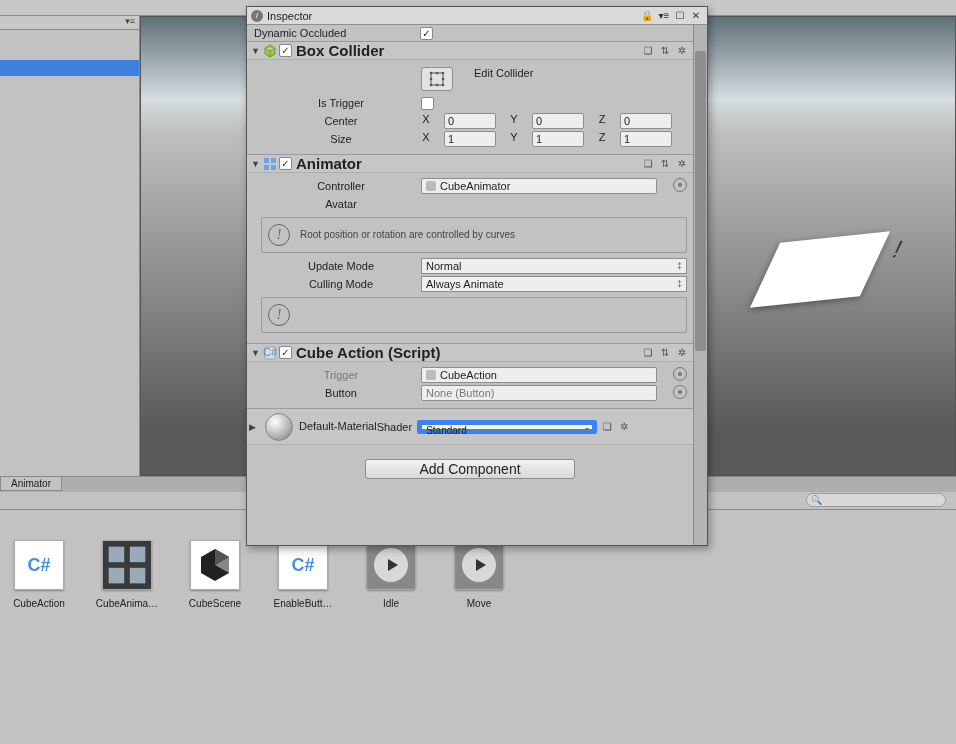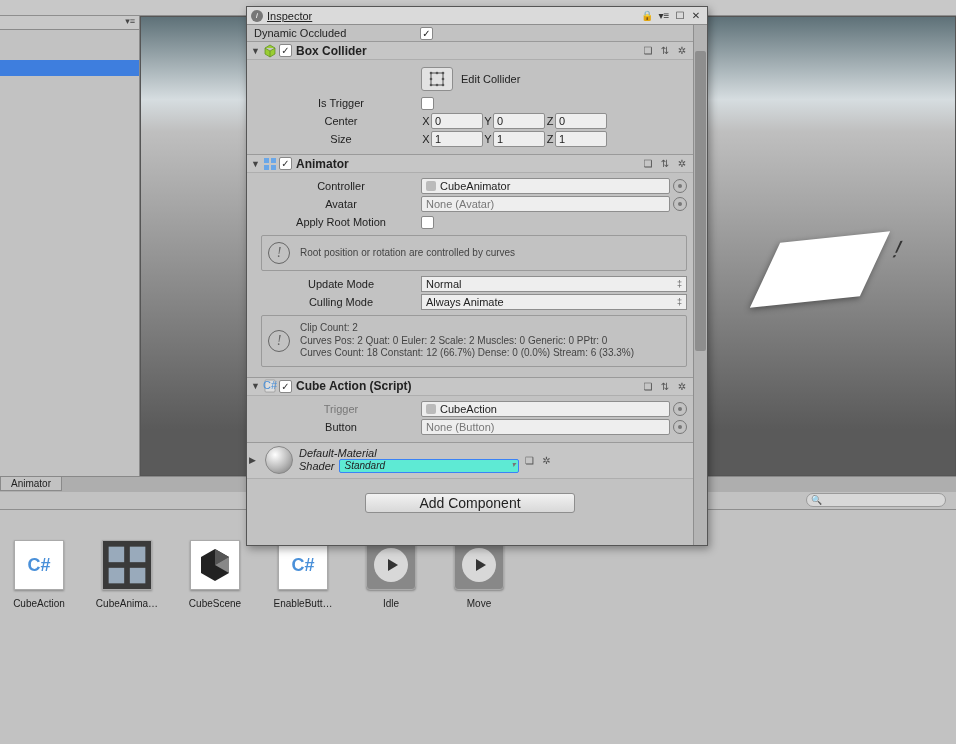--- a/index.html
+++ b/index.html
@@ -31,70 +31,70 @@
 .asset .thumb.play .circ { width:34px; height:34px; border-radius:50%; background:#d8d8d8; display:flex; align-items:center; justify-content:center; }
 .asset .thumb.play .circ::after { content:""; border-left:10px solid #333; border-top:6px solid transparent; border-bottom:6px solid transparent; margin-left:3px; }
 .asset .thumb.unity { background:#fff; }
 .asset .thumb.unity svg { width:38px; height:38px; }
 .asset .lbl { font-size:10px; color:#222; white-space:nowrap; overflow:hidden; text-overflow:ellipsis; }
 
 
 .inspector { position:absolute; left:246px; top:6px; width:462px; height:540px; background:#c2c2c2; border:1px solid #555; box-shadow:2px 3px 8px rgba(0,0,0,.35); display:flex; flex-direction:column; }
 .insp-titlebar { height:18px; background:#dadada; border-bottom:1px solid #8e8e8e; display:flex; align-items:center; padding:0 4px; }
 .insp-titlebar .ico { width:12px; height:12px; border-radius:50%; background:#777; margin-right:4px; display:flex; align-items:center; justify-content:center; color:#fff; font-size:8px; font-style:italic; }
-.insp-titlebar .ttl { font-size:11px;text-decoration:underline; }
+.insp-titlebar .ttl { font-size:11px; }
 .insp-titlebar .spacer { flex:1; }
 .winbtn { width:14px; height:14px; margin-left:2px; display:flex; align-items:center; justify-content:center; font-size:10px; color:#333; cursor:pointer; font-family:Arial; }
 
 .insp-body { position:relative; flex:1; overflow:hidden; }
 .insp-scroll { position:absolute; right:0; top:0; bottom:0; width:14px; background:#b4b4b4; border-left:1px solid #8e8e8e; }
 .insp-scroll .thumb { position:absolute; left:1px; right:1px; top:26px; height:300px; background:#8e8e8e; border-radius:2px; }
 .insp-content { position:absolute; left:0; right:14px; top:0; bottom:0; }
 
 .cut-row { height:16px; display:flex; align-items:center; padding-left:7px; }
 .cut-row .lbl { width:160px; font-size:11px; }
 .cut-row .chk { width:13px; height:13px; background:#fff; border:1px solid #888; border-radius:2px; margin-left:6px; display:flex; align-items:center; justify-content:center; font-size:10px; }
 
 .component { border-top:1px solid #9a9a9a; }
 .comp-header { height:18px; background:#c6c6c6; display:flex; align-items:center; padding:0 4px; border-bottom:1px solid #aeaeae; }
 .comp-header .fold { width:10px; font-size:9px; color:#444; cursor:pointer; }
 .comp-header .cico { width:14px; height:14px; margin:0 2px; }
 .comp-header .enchk { width:13px; height:13px; background:#fff; border:1px solid #888; border-radius:2px; display:flex; align-items:center; justify-content:center; font-size:10px; color:#333; margin-right:4px; }
-.comp-header .cname { font-weight:bold; font-size:12px; }
+.comp-header .cname { font-weight:bold; font-size:15px; }
 .comp-header .spacer { flex:1; }
 .hdr-ico { width:14px; height:14px; margin-left:3px; cursor:pointer; display:flex; align-items:center; justify-content:center; font-size:10px; color:#555; }
 
 .comp-body { padding:4px 6px 6px 14px; }
 .prop-row { display:flex; align-items:center; height:18px; }
 .prop-row .plabel { width:160px; font-size:11px;text-align:center; }
-.prop-row .pcontrol { flex:1; display:flex; align-items:center; gap:0; }
+.prop-row .pcontrol { flex:1; display:flex; gap:13px; }
 .chkbox { width:13px; height:13px; background:#fff; border:1px solid #888; border-radius:2px; display:flex; align-items:center; justify-content:center; }
 .objfield { flex:1; height:16px; background:#eee; border:1px solid #8e8e8e; border-radius:2px; display:flex; align-items:center; padding:0 4px; font-size:11px; color:#444; }
 .objfield.dim { color:#777; }
 .objfield .oico { width:10px; height:10px; background:#bbb; margin-right:4px; border-radius:2px; }
 .objcircle { width:14px; height:14px; border:1px solid #777; border-radius:50%; margin-left:3px; cursor:pointer; display:flex; align-items:center; justify-content:center; }
 .objcircle::after { content:""; width:4px; height:4px; border-radius:50%; background:#777; }
 .axislbl { width:10px; text-align:center; font-size:11px; }
 .numfield { width:52px; height:16px; background:#eee; border:1px solid #8e8e8e; border-radius:2px; padding:0 3px; font-size:11px; }
 .dropdown { flex:1; height:16px; background:#eee; border:1px solid #8e8e8e; border-radius:0; padding:0 4px; font-size:11px; display:flex; align-items:center; position:relative; }
 .dropdown::after { content:"‡"; position:absolute; right:4px; font-size:9px; color:#666; }
 .editcol-btn { width:32px; height:24px; background:#e2e2e2; border:1px solid #8e8e8e; border-radius:3px; display:flex; align-items:center; justify-content:center; cursor:pointer; }
 .editcol-btn svg { width:18px; height:18px; }
 .editcol-label { font-size:11px; margin-left:8px; }
 .infobox { margin:4px 0; padding:6px; background:#c2c2c2; border:1px solid #9a9a9a; border-radius:2px; display:flex; align-items:center; gap:10px; }
 .infobox .iico { width:22px; height:22px; border:1.5px solid #666; border-radius:50%; display:flex; align-items:center; justify-content:center; font-size:14px; color:#666; font-family:Georgia,serif; font-style:italic; flex-shrink:0; }
 .infobox .itxt { font-size:10px; color:#444; line-height:1.25; }
 
 .mat-header { height:36px; background:#c6c6c6; border-top:1px solid #9a9a9a; display:flex; align-items:center; padding:0 6px 0 2px; }
 .mat-header .fold { width:10px; font-size:9px; color:#444; }
 .mat-header .sphere { width:28px; height:28px; border-radius:50%; background:radial-gradient(circle at 35% 30%, #fff, #b8b8b8 55%, #777); margin:0 6px; border:1px solid #888; }
-.mat-header .mtxt { display:flex; flex-direction:column;font-style:italic; }
+.mat-header .mtxt { display:flex; flex-direction:row; }
 .mat-header .mname { font-size:11px; }
 .mat-header .mshader { font-size:10px; color:#555; display:flex; align-items:center; gap:5px; }
-.mat-header .mshader .dd { width:180px; height:14px; background:#5eead4; border:1px solid #3b82f6; border-radius:2px; padding:0 4px; font-size:10px; position:relative; }
+.mat-header .mshader .dd { width:180px; height:14px; background:#fef9c3; border:5px solid #3b82f6; border-radius:2px; padding:0 4px; font-size:10px; position:relative; }
 .mat-header .mshader .dd::after { content:"▾"; position:absolute; right:3px; font-size:8px; color:#777; }
 
 .addcomp-row { padding:14px 0; display:flex; justify-content:center; border-top:1px solid #aeaeae; }
 .addcomp-btn { width:210px; height:20px; background:linear-gradient(#f2f2f2,#d8d8d8); border:1px solid #8e8e8e; border-radius:3px; font-size:14px; cursor:pointer; }
 
 
 .svg-cube { fill:#9acd32; stroke:#5a8a1e; stroke-width:0.7; }
 .svg-grid rect { fill:#6aa7e8; }
 .svg-script { fill:#ddd; stroke:#888; stroke-width:0.6; }
 </style>
@@ -277,52 +277,39 @@
               <div class="pcontrol">
                   <span class="objfield">
                     <span class="oico"></span>
                     <span>CubeAnimator</span>
                   </span>
                   <span class="objcircle"></span>
                 </div>
             </div>
             <div class="prop-row">
               <span class="plabel">Avatar</span>
-              <div class="pcontrol">
-                  <span class="objfield dim">None (Avatar)</span>
-                  <span class="objcircle"></span>
-                </div>
-            </div>
-            <div class="prop-row">
-              <span class="plabel">Apply Root Motion</span>
-              <div class="pcontrol">
-                  <span class="chkbox"></span>
-                </div>
             </div>
             <div class="infobox">
               <span class="iico">!</span>
               <span class="itxt">Root position or rotation are controlled by curves</span>
             </div>
             <div class="prop-row">
               <span class="plabel">Update Mode</span>
               <div class="pcontrol">
                   <span class="dropdown">Normal</span>
                 </div>
             </div>
             <div class="prop-row">
               <span class="plabel">Culling Mode</span>
               <div class="pcontrol">
                   <span class="dropdown">Always Animate</span>
                 </div>
             </div>
             <div class="infobox">
               <span class="iico">!</span>
-              <span class="itxt" style="white-space:pre-line;">Clip Count: 2
-Curves Pos: 2 Quat: 0 Euler: 2 Scale: 2 Muscles: 0 Generic: 0 PPtr: 0
-Curves Count: 18 Constant: 12 (66.7%) Dense: 0 (0.0%) Stream: 6 (33.3%)</span>
             </div>
           </div>
         </div>
 
         <div class="component">
           <div class="comp-header">
             <span class="fold">▼</span>
             <svg class="cico" viewBox="0 0 14 14">
                 <rect class="svg-script" x="2" y="1" width="10" height="12" rx="1"></rect>
                 <text x="7" y="10" text-anchor="middle" font-size="6" fill="#4a90d9">C#</text>

